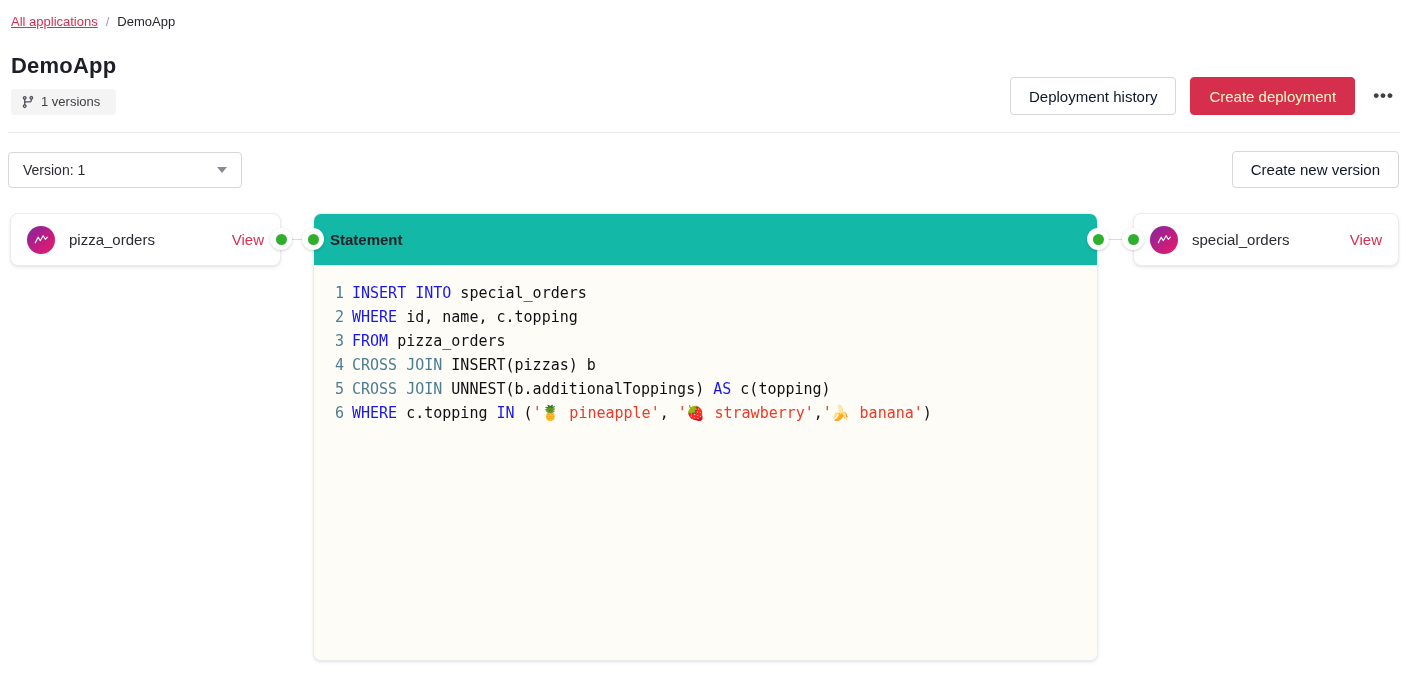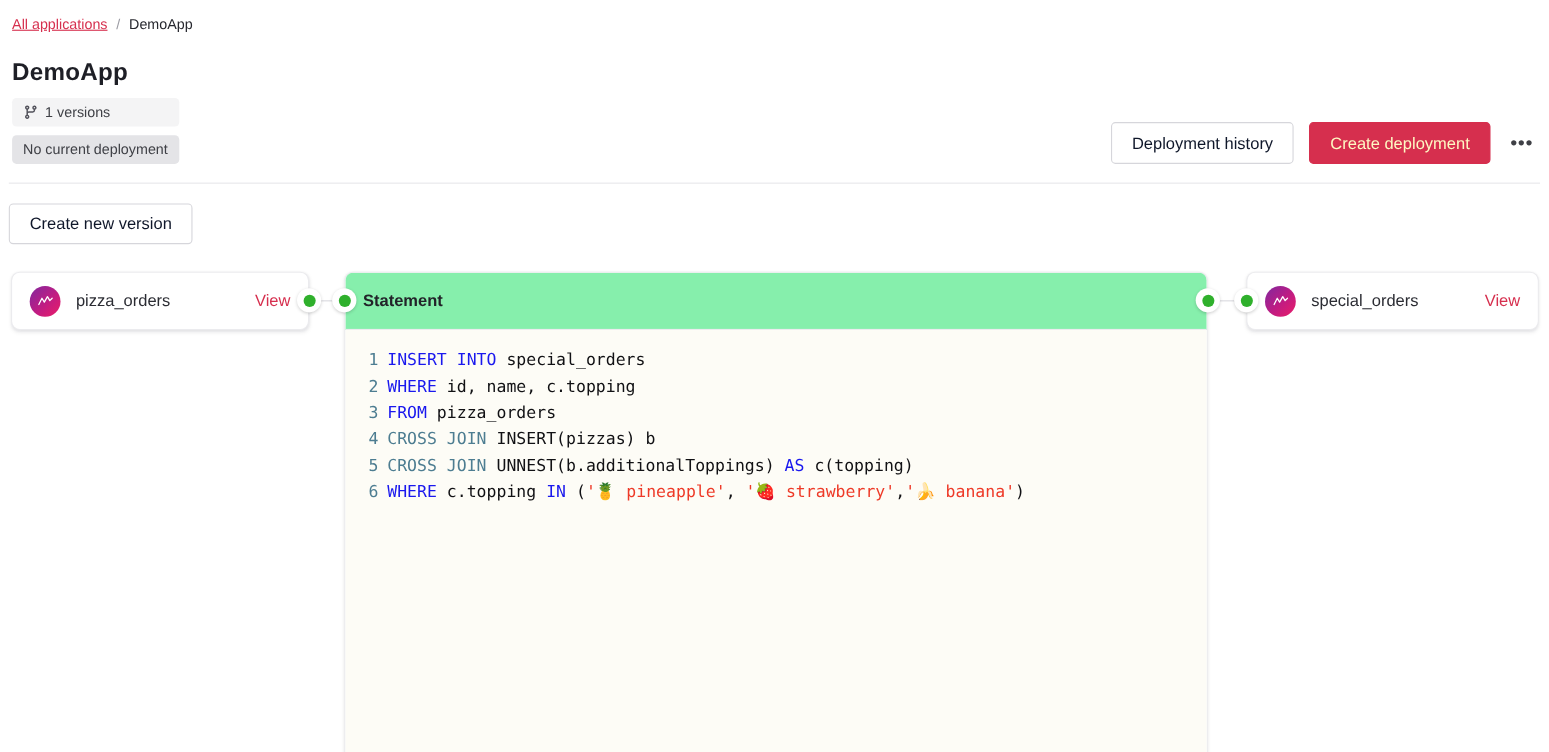--- a/index.html
+++ b/index.html
@@ -61,21 +61,21 @@
   .card-source{left:10px;top:0;width:271px;}
   .card-sink{left:1133px;top:0;width:266px;}
   .stream-icon{width:28px;height:28px;border-radius:50%;flex:0 0 28px;
                background:linear-gradient(135deg,#80289f 0%,#c11c82 55%,#ea1d68 100%);
                display:flex;align-items:center;justify-content:center;}
   .io-name{font-size:15px;color:#2b2c33;flex:1;}
   .view-link{font-size:15px;color:var(--accent);cursor:pointer;}
   
   .card-statement{left:313px;top:0;width:785px;height:448px;display:flex;flex-direction:column;overflow:hidden;}
   .statement-header{height:52px;display:flex;align-items:center;padding:0 16px;border-bottom:1px solid #ececef;
-                    font-size:15px;font-weight:700;color:#222329;background:#86efac;flex:0 0 52px;}
+                    font-size:15px;font-weight:700;color:#222329;background:#14b8a6;flex:0 0 52px;}
   .statement-body{flex:1;background:var(--code-bg);padding:15px 18px;
                   font-family:"DejaVu Sans Mono","Liberation Mono",monospace;font-size:15px;}
   .code-line{display:flex;line-height:24px;white-space:pre;}
   .ln{color:var(--join);width:12px;text-align:right;margin-right:8px;flex:0 0 12px;}
   .tok-kw{color:var(--kw);}
   .tok-join{color:var(--join);}
   .tok-str{color:var(--str);}
   .tok-plain{color:#111114;}
   
   .connector{position:absolute;top:26px;height:1px;background:#d9d9de;}
@@ -100,33 +100,40 @@
     <div class="page-title">DemoApp</div>
     <div class="badges">
       <span class="pill pill-light">
         <span style="display:inline-flex;">
           <svg width="14" height="14" viewBox="0 0 16 16" fill="#52525b">
               <path d="M9.5 3.25a2.25 2.25 0 1 1 3 2.122V6A2.5 2.5 0 0 1 10 8.5H6a1 1 0 0 0-1 1v1.128a2.251 2.251 0 1 1-1.5 0V5.372a2.25 2.25 0 1 1 1.5 0v1.836A2.493 2.493 0 0 1 6 7h4a1 1 0 0 0 1-1v-.628A2.25 2.25 0 0 1 9.5 3.25Zm-6 0a.75.75 0 1 0 1.5 0 .75.75 0 0 0-1.5 0Zm8.25-.75a.75.75 0 1 0 0 1.5.75.75 0 0 0 0-1.5ZM4.25 12a.75.75 0 1 0 0 1.5.75.75 0 0 0 0-1.5Z"></path>
             </svg>
         </span>
         <span>1 versions</span>
       </span>
-      <span class="pill pill-dark">No current deployment</span>
     </div>
   </div>
   <div class="header-actions">
     <button class="btn btn-outline">Deployment history</button>
     <button class="btn btn-primary">Create deployment</button>
     <span class="more-dots">•••</span>
   </div>
 </div>
 
 <div class="divider"></div>
 
 <div class="toolbar">
+  <div class="select">
+    <span>Version: 1</span>
+    <span style="display:inline-flex;">
+      <svg width="10" height="6" viewBox="0 0 10 6">
+          <path d="M0 0h10L5 6z" fill="#8a8a93"></path>
+        </svg>
+    </span>
+  </div>
   <button class="btn btn-outline btn-create-version">Create new version</button>
 </div>
 
 <div class="canvas">
 
   <div class="connector conn-left"></div>
   <div class="connector conn-right"></div>
 
   <div class="node-card io-card card-source">
     <span class="stream-icon">

